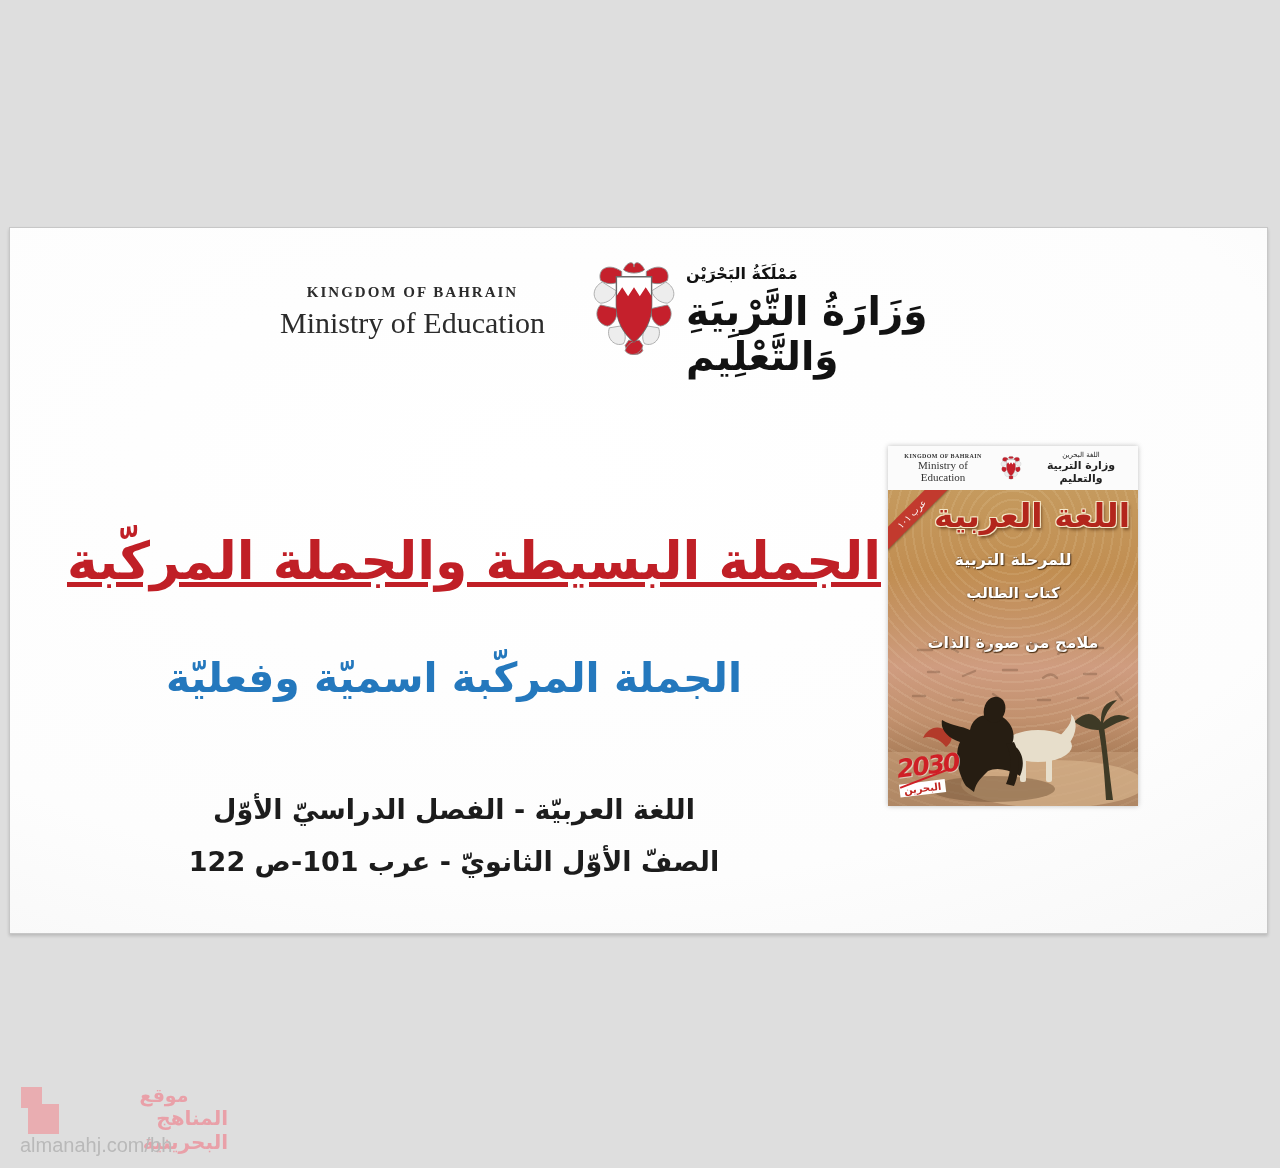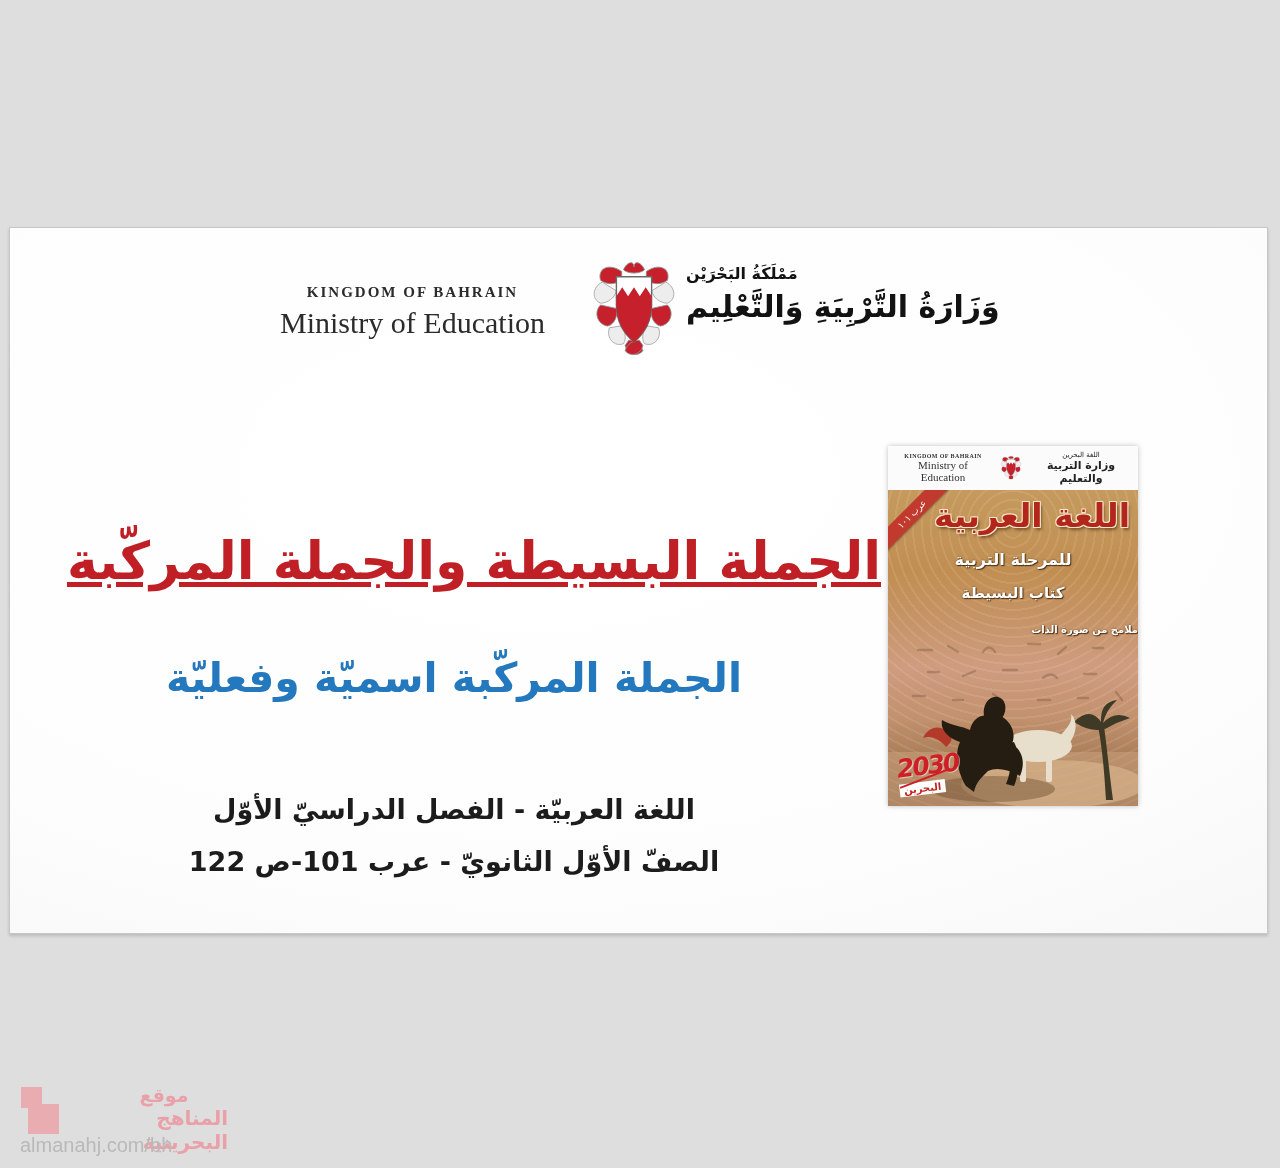--- a/index.html
+++ b/index.html
@@ -17,21 +17,21 @@
   }
   
   .hdr-en { position:absolute; left:235px; top:56px; width:335px; text-align:center;
             color:#2b2b2b; font-family:"Liberation Serif", serif; }
   .hdr-en .k { font-size:15px; font-weight:bold; letter-spacing:2px; }
   .hdr-en .m { font-size:30px; margin-top:5px; }
   .hdr-emblem { position:absolute; left:580px; top:28px; width:88px; height:112px; }
   .hdr-ar { position:absolute; left:676px; top:36px; width:366px; text-align:left;
             direction:rtl; color:#121212; }
   .hdr-ar .k { font-size:16px; font-weight:bold; }
-  .hdr-ar .m { font-size:30px; font-weight:bold; margin-top:6px; }
+  .hdr-ar .m { font-size:39px; font-weight:bold; margin-top:6px; }
 
   .main-title {
     position:absolute; left:18px; top:303px; width:892px; text-align:center;
     direction:rtl; font-size:52px; font-weight:bold; color:#c01f26;text-decoration:underline;
   }
   .subtitle {
     position:absolute; left:18px; top:426px; width:852px; text-align:center;
     direction:rtl; font-size:41px; font-weight:bold; color:#2478bd;
   }
   .course {
@@ -59,21 +59,21 @@
   .bk-ribbon { position:absolute; top:16px; left:-32px; width:112px; transform:rotate(-45deg);
                background:#c23a2e; color:#fff; font-size:9px; text-align:center; padding:3px 0;
                box-shadow:0 1px 2px rgba(0,0,0,.35); direction:rtl; }
   .bk-title { position:absolute; top:6px; left:0; right:8px; text-align:right; direction:rtl;
               font-size:33px; font-weight:bold; color:#b3261c;
               text-shadow:1px 1px 0 #f5e7c8,-1px -1px 0 #f5e7c8,1px -1px 0 #f5e7c8,-1px 1px 0 #f5e7c8,2px 3px 3px rgba(70,35,10,.55); }
   .bk-line { position:absolute; left:0; right:0; text-align:center; direction:rtl; color:#fff;
              font-weight:bold; text-shadow:1px 1px 1px #4c2f12, 0 0 2px rgba(76,47,18,.8); }
   .bk-stage { top:60px;  font-size:16px; }
   .bk-type  { top:94px;  font-size:15px; }
-  .bk-theme { top:134px; font-size:10px;text-align:right; }
+  .bk-theme { top:143px; font-size:16px; }
   .bk-art { position:absolute; left:0; bottom:0; width:250px; height:172px; }
   .bk-vision { position:absolute; left:10px; bottom:12px; transform:rotate(-7deg); }
   .v-year { color:#cf1f26; font-weight:bold; font-style:italic; font-size:25px;
             letter-spacing:-2px; line-height:20px;
             text-shadow:1px 1px 0 rgba(255,255,255,.5); }
   .v-line { width:52px; height:2px; background:#cf1f26; transform:rotate(-14deg); margin:1px 0 2px; }
   .v-country { background:#fff; color:#c0241f; font-size:10px; font-weight:bold;
                width:42px; text-align:center; padding:1px 2px; direction:rtl; }
 
   
@@ -152,21 +152,21 @@
         <div class="bk-hdr-ar">
           <div class="k">اللغة البحرين</div>
           <div class="m">وزارة التربية والتعليم</div>
         </div>
       </div>
 
       <div class="bk-body">
         <div class="bk-ribbon">عرب ١٠١</div>
         <div class="bk-title">اللغة العربية</div>
         <div class="bk-line bk-stage">للمرحلة التربية</div>
-        <div class="bk-line bk-type">كتاب البسيطة</div>
+        <div class="bk-line bk-type">كتاب الطالب</div>
         <div class="bk-line bk-theme">ملامح من صورة الذات</div>
 
         <svg class="bk-art" viewBox="0 0 250 172">
 
           <g stroke="#6b4a35" stroke-width="2.4" opacity=".32" stroke-linecap="round" fill="none">
             <path d="M30,16 h14"></path>
               <path d="M60,12 l10,6"></path>
               <path d="M95,18 q6,-9 12,0"></path>
             <path d="M140,10 h12"></path>
               <path d="M170,20 l8,-7"></path>

